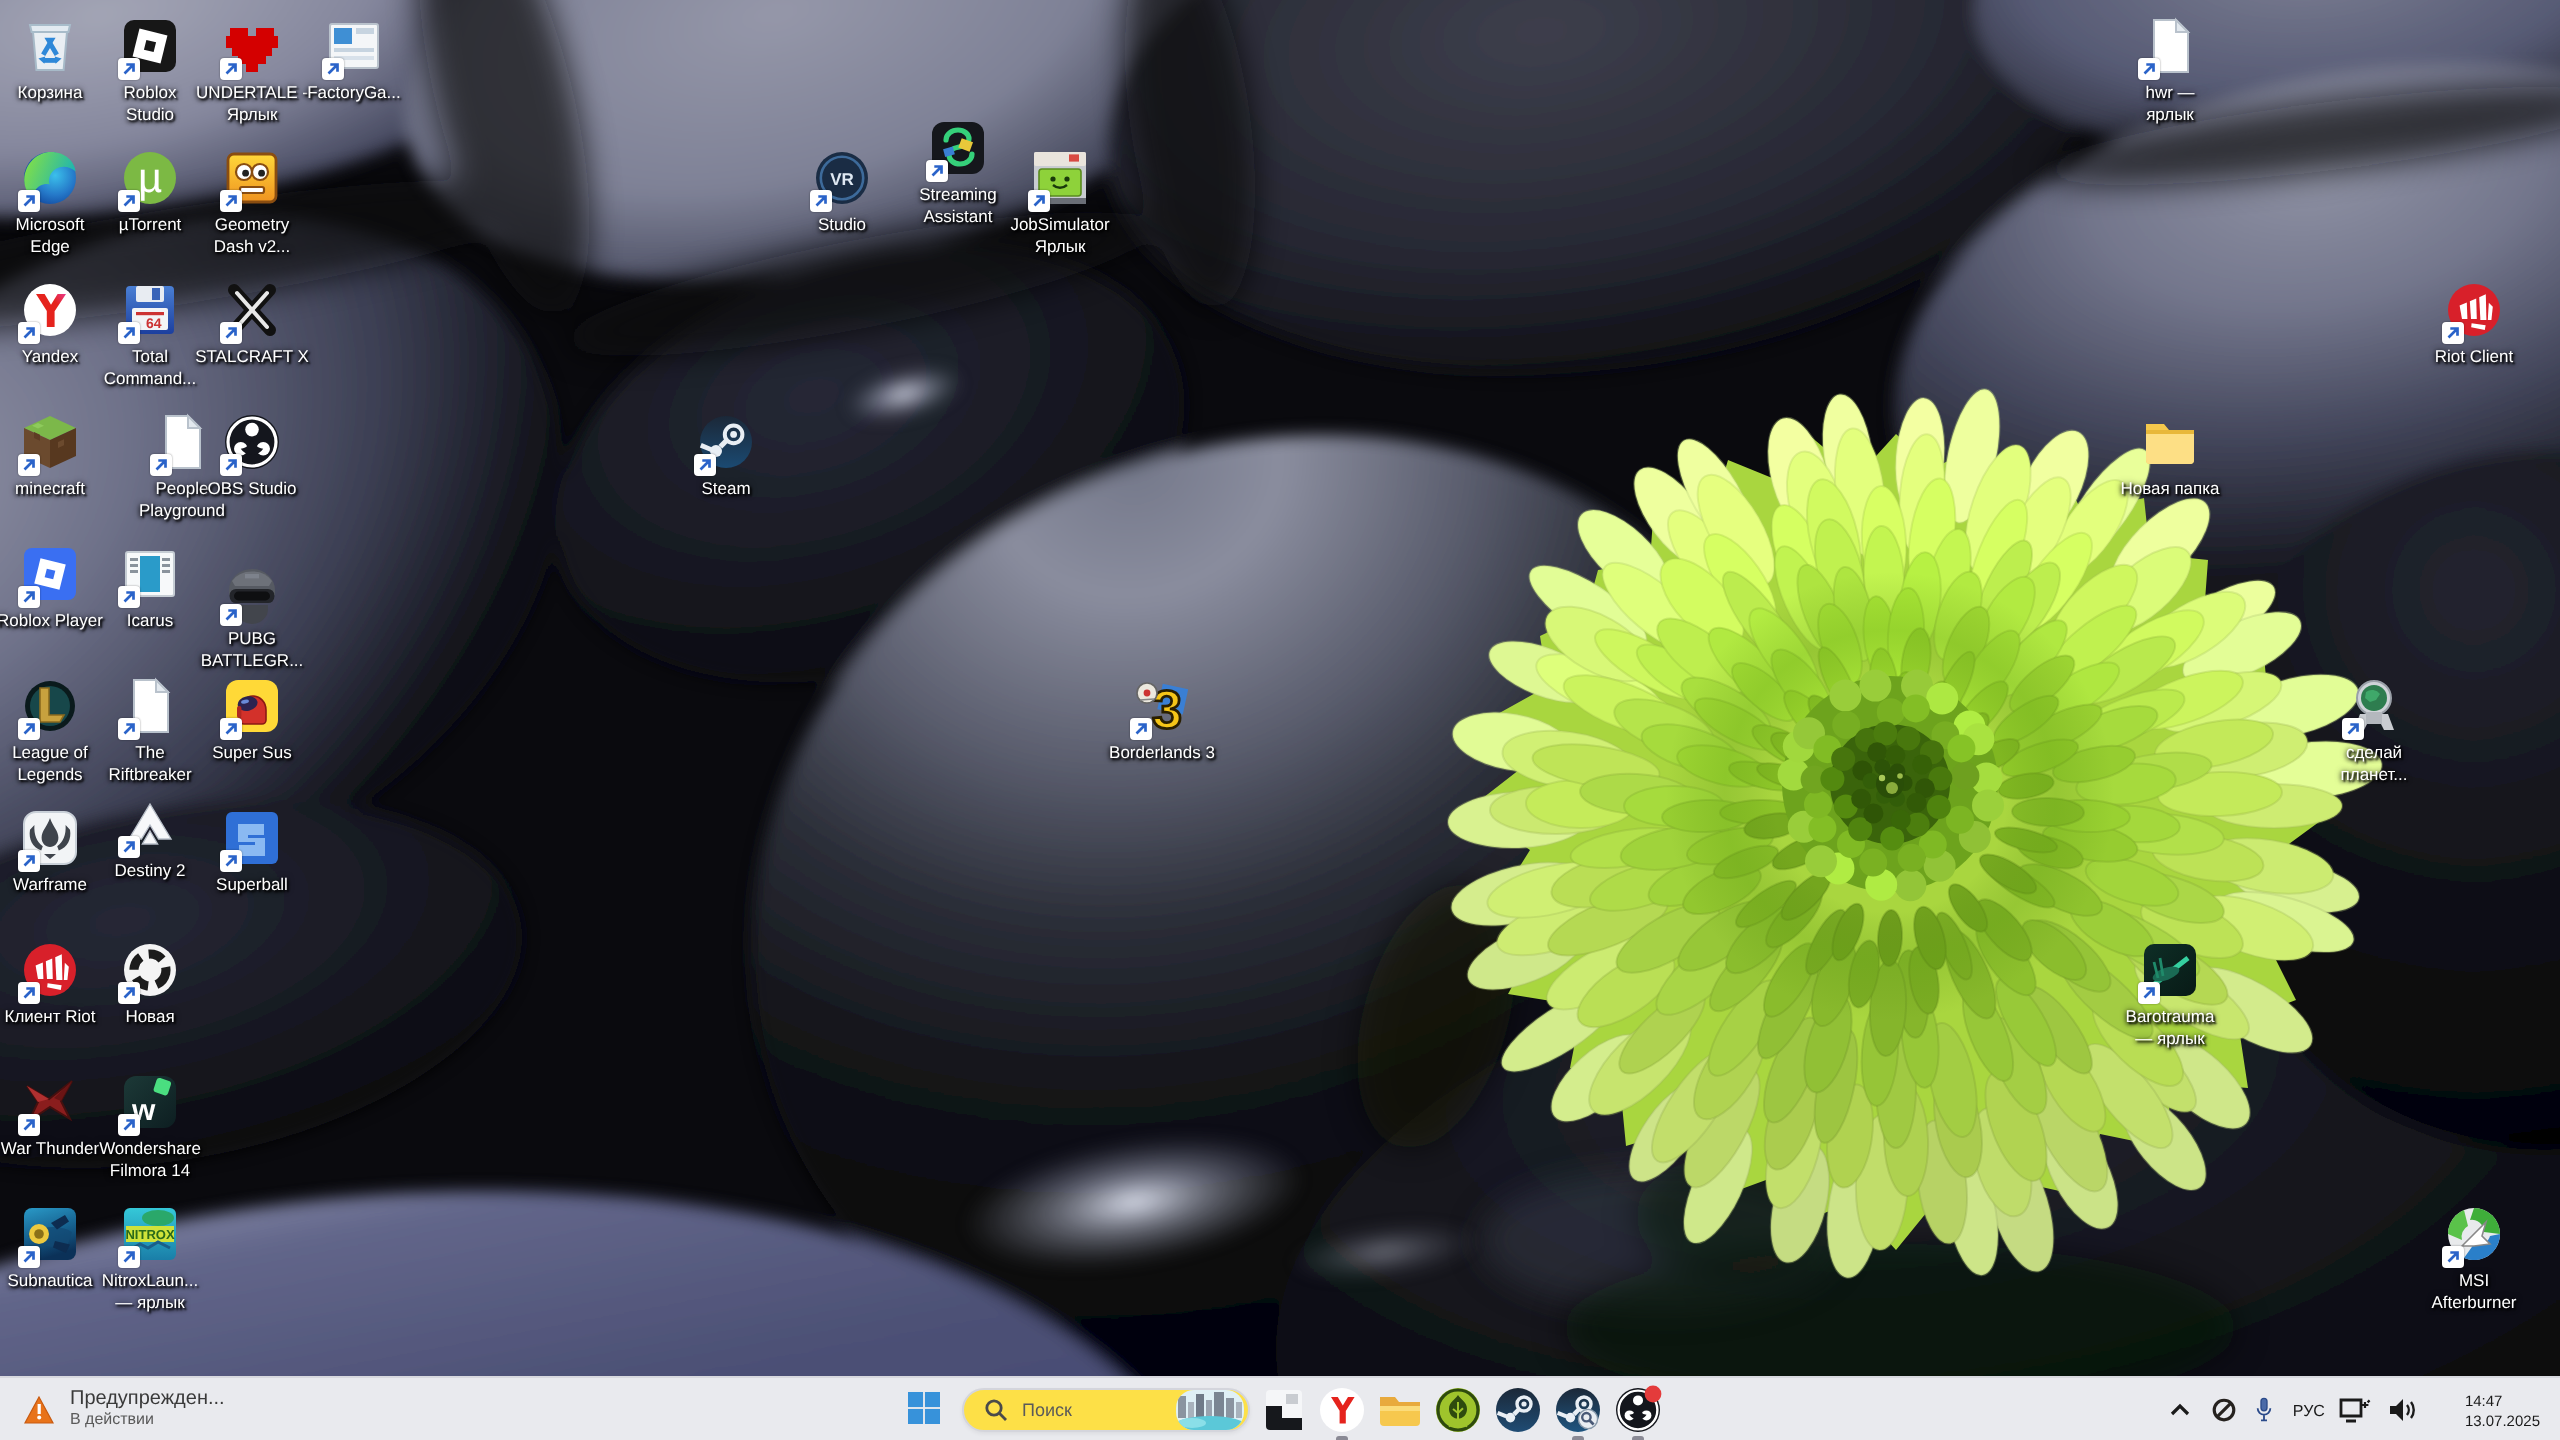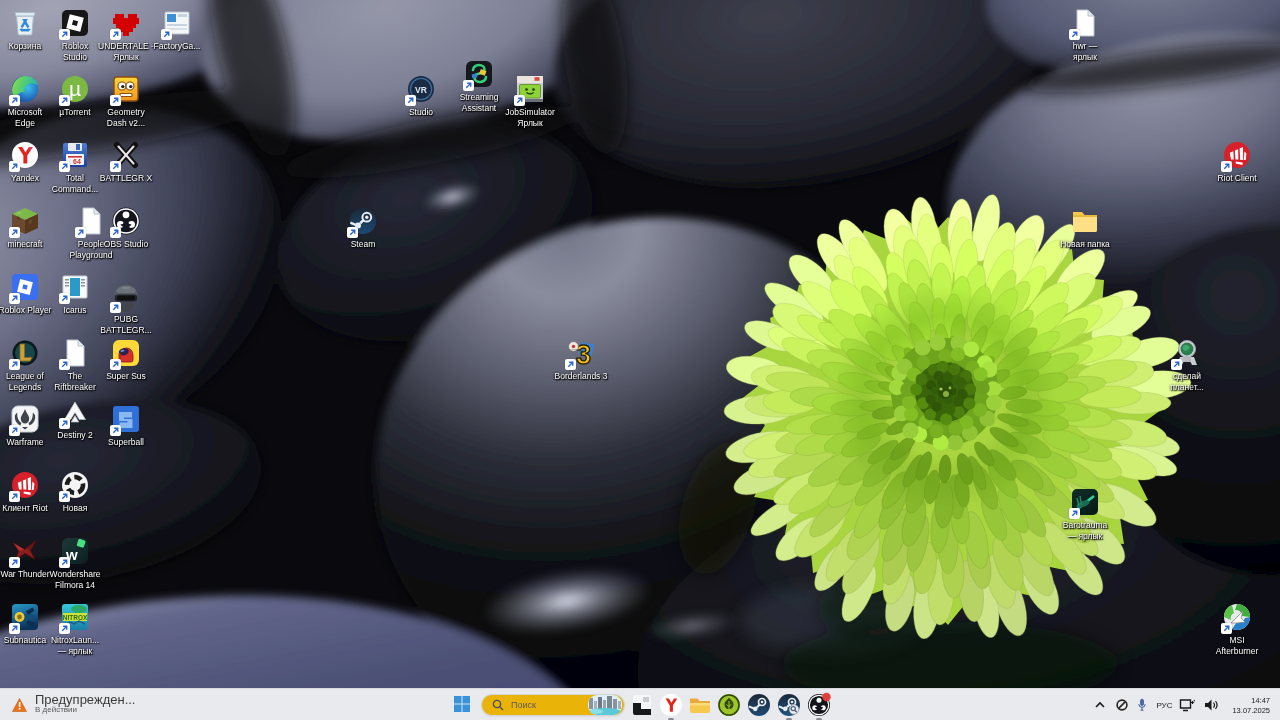--- a/index.html
+++ b/index.html
@@ -4,31 +4,31 @@
 html,body{width:1280px;height:720px;overflow:hidden}
 body{font-family:"Liberation Sans",sans-serif;position:relative;background:#0b0b0f}
 #wall{position:absolute;left:0;top:0}
 .di{position:absolute;text-align:center}
 .ig{width:32px;height:32px;margin:0 auto;position:relative}
 .ig svg{display:block;margin:0 auto}
 .sc{position:absolute;left:0px;bottom:-1px;width:11px;height:11px;background:#fff;border-radius:2px;box-shadow:0 0 1px rgba(0,0,0,.45);display:flex;align-items:center;justify-content:center}
 .lb{margin-top:2px;font-size:8.5px;line-height:11px;color:#fff;white-space:nowrap;text-shadow:0 1px 2px rgba(0,0,0,.95),0 0 3px rgba(0,0,0,.8),1px 1px 1px rgba(0,0,0,.9)}
 #tb{position:absolute;left:0;top:688px;width:1280px;height:32px;background:#e9eaee;border-top:1px solid #d8d9df}
 #notif{position:absolute;left:12px;top:5px;display:flex;align-items:center;gap:8px}
-.ntxt .n1{font-size:13px;color:#3a3a3a;line-height:11px}
+.ntxt .n1{font-size:10px;color:#3a3a3a;line-height:11px}
 .ntxt .n2{font-size:8px;color:#5a5a5a;line-height:10px}
 #start{position:absolute;left:454px;top:7px}
-#search{position:absolute;left:481px;top:5px;width:144px;height:22px;background:#eab308;border:1px solid #d4d5dc;border-radius:13px;display:flex;align-items:center;box-shadow:0 1px 2px rgba(0,0,0,.06)}
+#search{position:absolute;left:481px;top:5px;width:144px;height:22px;background:#fde047;border:1px solid #d4d5dc;border-radius:13px;display:flex;align-items:center;box-shadow:0 1px 2px rgba(0,0,0,.06)}
 #search span{font-size:9px;color:#5a5a5a;margin-left:7px;flex:1}
 .scity{margin-right:2px}
 .tic{position:absolute;top:4px}
 .dot{position:absolute;top:29px;width:6px;height:2.5px;border-radius:2px;background:#8a8a95}
 #tray{position:absolute;right:10px;top:0;height:32px;display:flex;align-items:center}
 .lang{font-size:8px;color:#1a1a1a;margin-left:9px}
-.clock{margin-left:14px;text-align:right;font-size:7.5px;color:#1a1a1a;line-height:9.5px;padding-top:1px}
+.clock{margin-left:24px;text-align:left;font-size:7.5px;color:#1a1a1a;line-height:9.5px;padding-top:1px}
 </style></head>
 <body>
 <svg id="wall" width="1280" height="720" viewBox="0 0 1280 720">
 <defs>
 <radialGradient id="gA" cx="40%" cy="50%" r="68%">
         <stop offset="0%" stop-color="#a3a5b5"></stop>
         <stop offset="45%" stop-color="#85879d"></stop>
         <stop offset="80%" stop-color="#42455c"></stop>
         <stop offset="100%" stop-color="#12131c"></stop>
       </radialGradient>
@@ -883,21 +883,21 @@
           <path d="M8.5 7.5 L23.5 24.5"></path>
           <path d="M23.5 7.5 L8.5 24.5"></path>
         </g>
       </svg>
       <span class="sc">
         <svg width="9" height="9" viewBox="0 0 10 10">
           <path d="M2.5 7.5 L7.5 2.5 M3.5 2.5 h4 v4" stroke="#2a63c9" stroke-width="1.5" fill="none"></path>
         </svg>
       </span>
     </div>
-    <div class="lb">BATTLEGR X</div>
+    <div class="lb">STALCRAFT X</div>
   </div>
 <div class="di" style="left:81px;top:205px;width:90px">
     <div class="ig">
       <svg width="32" height="32" viewBox="0 0 32 32">
         <circle cx="16" cy="16" r="13.5" fill="#14161d"></circle>
         <circle cx="16" cy="16" r="12" fill="none" stroke="#fff" stroke-width="1.6"></circle>
         <circle cx="16" cy="9.8" r="3.4" fill="#fff"></circle>
         <circle cx="10.4" cy="19.4" r="3.4" fill="#fff"></circle>
         <circle cx="21.6" cy="19.4" r="3.4" fill="#fff"></circle>
         <path d="M16 13.2 a6.2 6.2 0 0 1 -5.6 6.2 a6.6 6.6 0 0 0 11.2 0 a6.2 6.2 0 0 1 -5.6 -6.2 Z" fill="#14161d"></path>
@@ -1123,21 +1123,21 @@
         <rect x="12" y="19" width="8" height="6" fill="#b4b8be"></rect>
       </svg>
       <span class="sc">
         <svg width="9" height="9" viewBox="0 0 10 10">
           <path d="M2.5 7.5 L7.5 2.5 M3.5 2.5 h4 v4" stroke="#2a63c9" stroke-width="1.5" fill="none"></path>
         </svg>
       </span>
     </div>
     <div class="lb">сделай<br>планет...</div>
   </div>
-<div class="di" style="left:1040px;top:486px;width:90px">
+<div class="di" style="left:1040px;top:469px;width:90px">
     <div class="ig">
       <svg width="32" height="32" viewBox="0 0 32 32">
         <defs>
           <linearGradient id="btg" x1="0" y1="0" x2="1" y2="1">
             <stop offset="0%" stop-color="#0e2e26"></stop>
             <stop offset="100%" stop-color="#081a16"></stop>
           </linearGradient>
         </defs>
         <rect x="3" y="3" width="26" height="26" rx="5" fill="url(#btg)"></rect>
         <path d="M7 24 L25 10" stroke="#35d0a0" stroke-width="2.5"></path>

